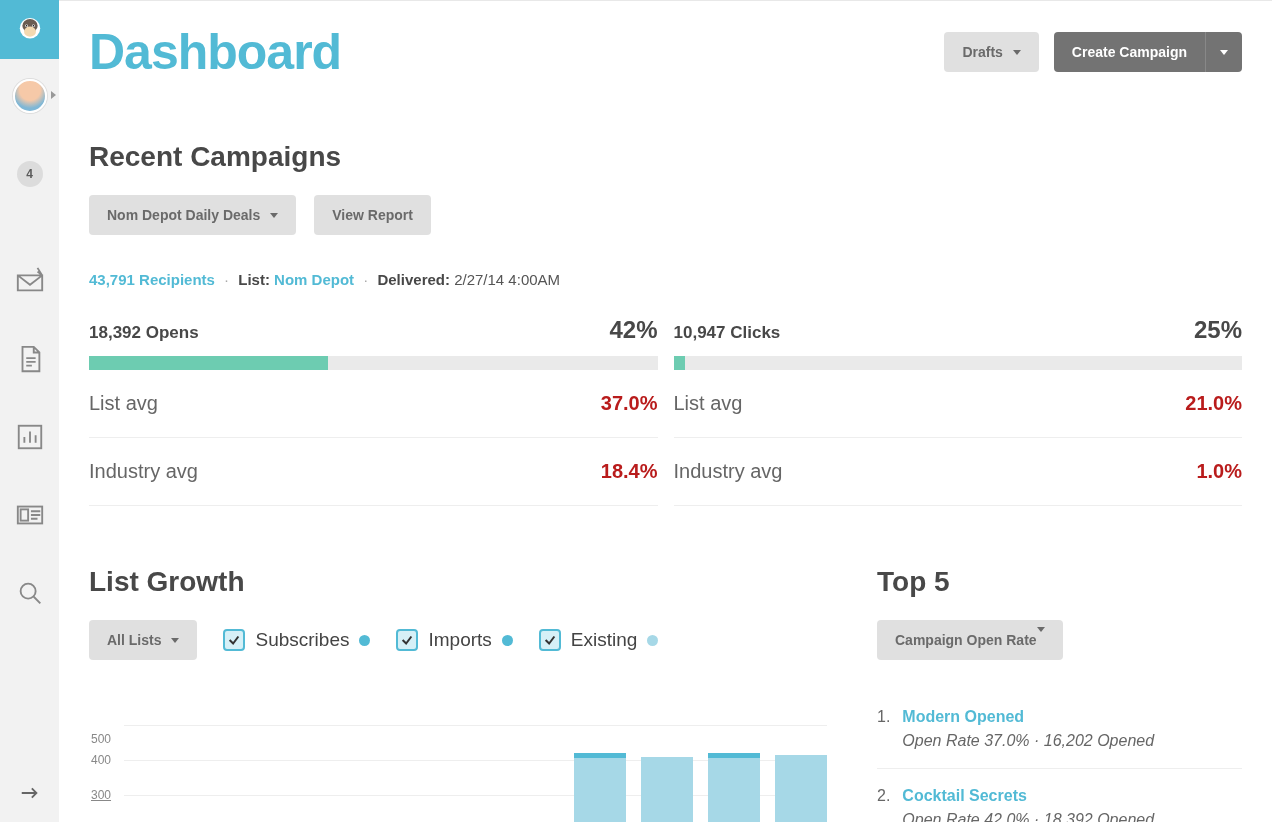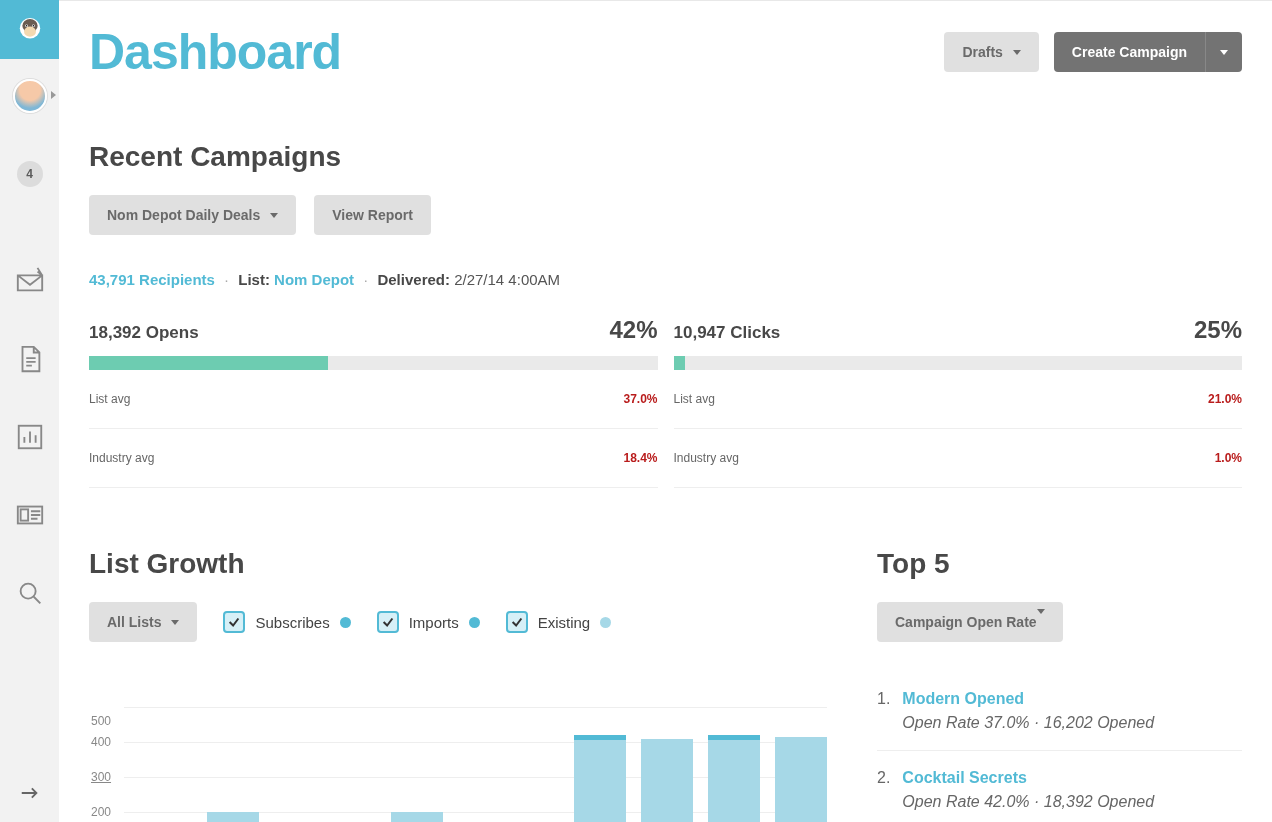--- a/index.html
+++ b/index.html
@@ -31,27 +31,27 @@
   .meta-line .link { color: #52bad5; font-weight: 700; }
   .meta-line .strong { color: #484848; font-weight: 700; }
   .sep { color: #aaa; margin: 0 5px; }
   .metrics { display: flex; gap: 16px; margin-top: 28px; text-align: right; }
   .metric { flex: 1; }
   .metric-head { display: flex; justify-content: space-between; align-items: baseline; font-weight: 700; color: #484848; }
   .metric-head .count { font-size: 17px; }
   .metric-head .pct { font-size: 24px; }
   .bar { height: 14px; background: #eaeaea; margin-top: 12px; position: relative; }
   .bar-fill { height: 100%; background: #6dccb1; }
-  .stat-row { display: flex; justify-content: space-between; padding: 22px 0; border-bottom: 1px solid #eee; font-size: 12px; color: #666; }
+  .stat-row { display: flex; justify-content: space-between; padding: 22px 0; border-bottom: 1px solid #eee; font-size: 20px; color: #666; }
   .stat-row .v { font-weight: 700; color: #b91c1c; }
   .lower { display: flex; gap: 50px; margin-top: 60px; }
   .list-growth { flex: 1; }
   .top5 { width: 365px; }
   .lg-controls { display: flex; align-items: center; gap: 26px; margin-bottom: 30px; }
-  .chk-wrap { display: inline-flex; align-items: center; gap: 10px; font-size: 15px; color: #444; }
+  .chk-wrap { display: inline-flex; align-items: center; gap: 10px; font-size: 19px; color: #444; }
   .chk { width: 22px; height: 22px; border: 2px solid #52bad5; border-radius: 4px; background: #d6f0f7; display: inline-flex; align-items: center; justify-content: center; }
   .chk svg { width: 14px; height: 14px; }
   .dot { width: 11px; height: 11px; border-radius: 50%; display: inline-block; }
   .chart-area { position: relative; height: 210px; margin-left: 20px; }
   .y-tick { position: absolute; left: -18px; font-size: 12px; color: #888; transform: translateY(-50%); }
   .grid-line { position: absolute; left: 15px; right: 0; height: 1px; background: #eee; }
   .bars-row { position: absolute; left: 40px; right: 0; bottom: 0; top: 0; display: flex; align-items: flex-end; gap: 15px; }
   .gbar-group { flex: 1; display: flex; justify-content: center; gap: 0; }
   .gbar { width: 52px; background: #a6d8e7; position: relative; }
   .gbar .topstripe { position: absolute; top: 0; left: 0; right: 0; height: 5px; background: #52bad5; }

